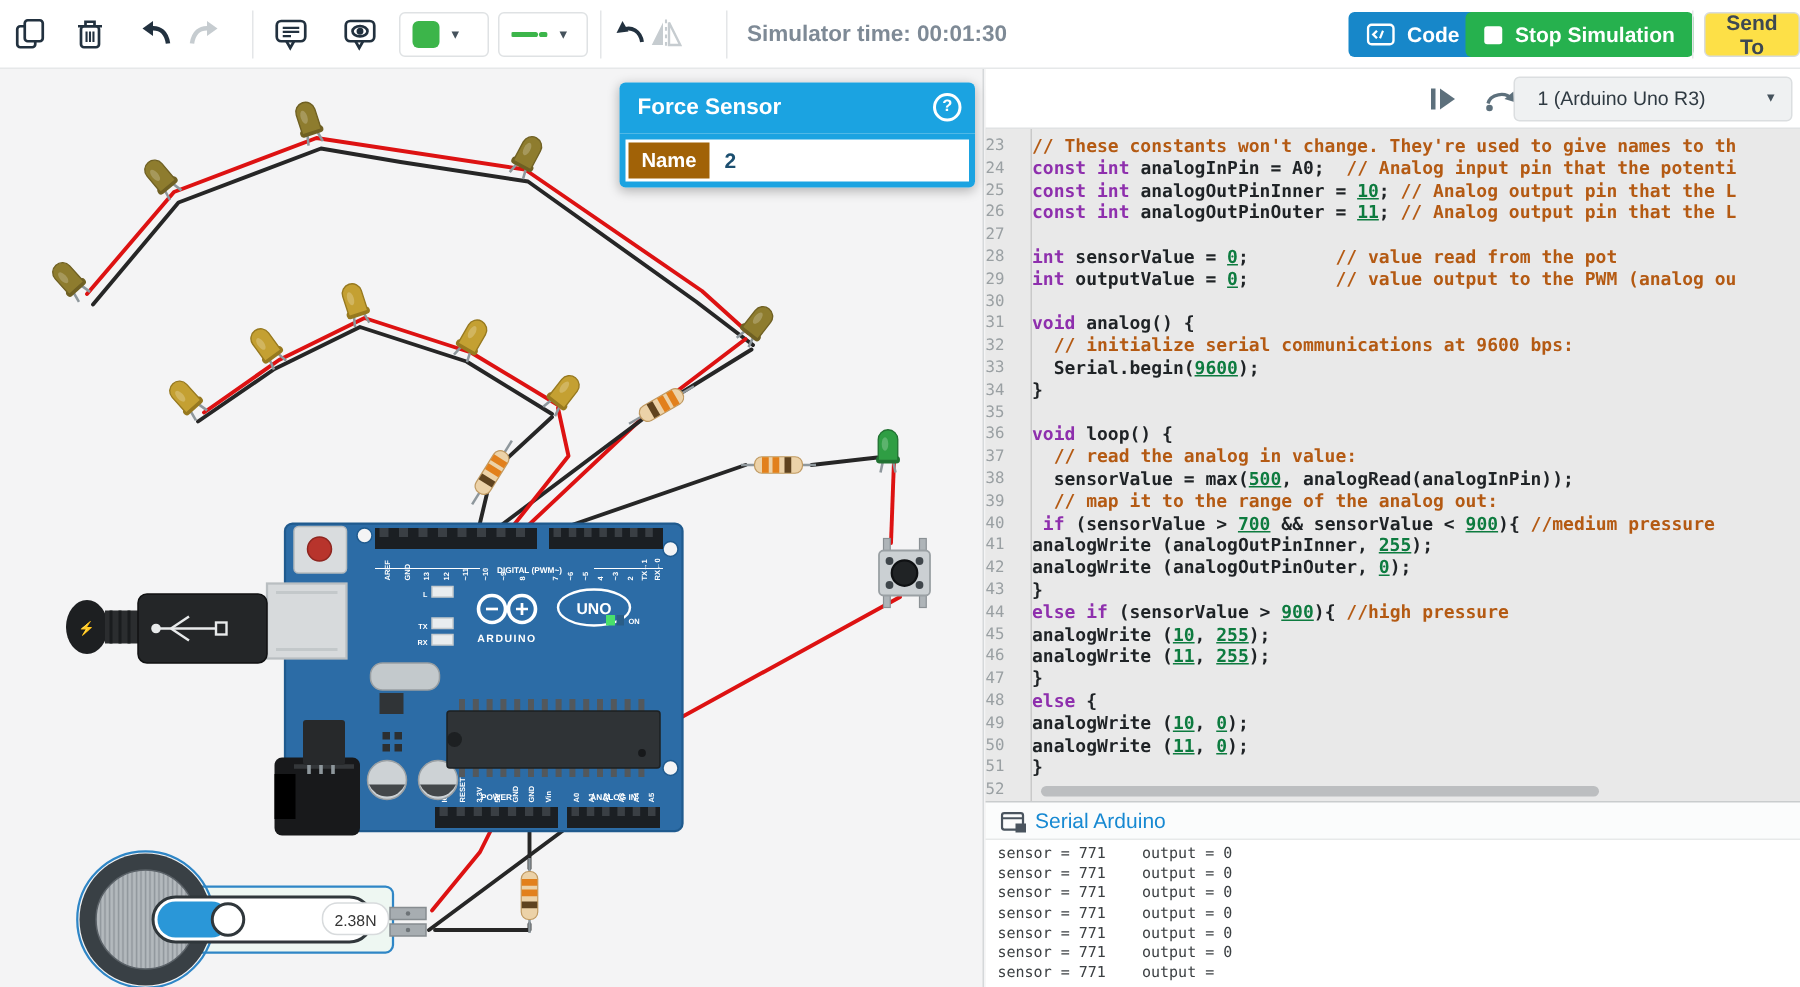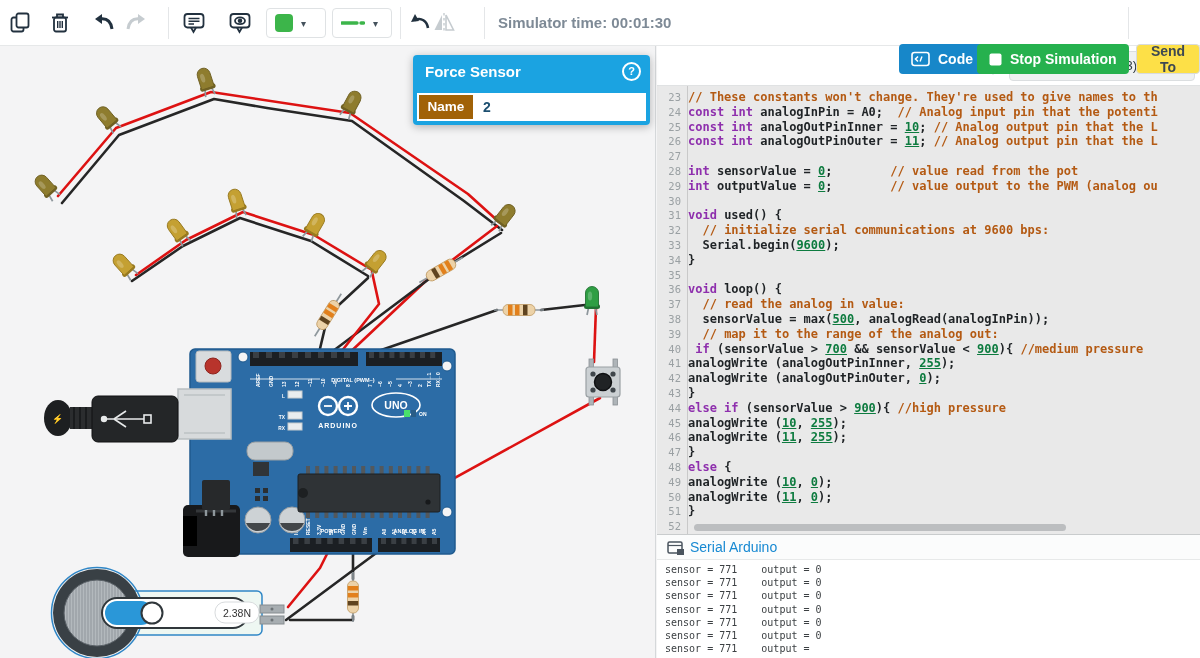--- a/index.html
+++ b/index.html
@@ -14,21 +14,21 @@
     cursor:pointer; display:flex; align-items:center; justify-content:center; }
   .tsep { position:absolute; top:7px; width:1px; height:32px; background:#e4e6e8; }
   .tgroup { position:absolute; top:8px; height:30px; background:#fff; border:1px solid #dfe2e4;
     border-radius:4px; display:flex; align-items:center; padding:0 8px; gap:8px; cursor:pointer; }
   .swatch { width:18px; height:18px; border-radius:4px; }
   .caret { font-size:10px; color:#45525c; }
   #sim-time { position:absolute; left:498px; top:0; height:46px; line-height:46px;
     color:#7e8a96; font-size:15px; font-weight:bold; }
   .pillbtn { position:absolute; top:8px; height:30px; border:none; border-radius:4px; color:#fff;
     font-size:14px; font-weight:bold; display:flex; align-items:center; gap:8px; padding:0 12px;
-    cursor:pointer; font-family:"Liberation Sans",sans-serif;margin-top:36px; }
+    cursor:pointer; font-family:"Liberation Sans",sans-serif; }
   #btn-code { left:899px; background:#1787c9; }
   #btn-stop { left:977px; background:#26b14e; }
   #btn-send { left:1136px; background:#fde047; color:#3d4852; border:1px solid #d8dbdd; width:64px; justify-content:center;}
 
   
   #canvas { position:absolute; left:0; top:46px; width:656px; height:612px; background:#f4f4f5;
     border-right:1px solid #d5d8da; }
 
   
   #dialog { position:absolute; left:413px; top:55px; width:237px; z-index:50;
@@ -50,21 +50,21 @@
   .dbg-btn { position:absolute; top:9px; width:24px; height:24px; border:none; background:transparent; cursor:pointer; }
   #board-select { position:absolute; left:352px; top:5px; width:186px; height:30px; background:#eff1f2;
     border:1px solid #dbdee0; border-radius:4px; font-size:13px; color:#2f3a42; line-height:28px;
     padding-left:15px; cursor:pointer; }
   #board-select .caret { position:absolute; right:11px; top:0; line-height:28px; }
 
   #code-area { position:absolute; left:0; top:40px; width:100%; height:448px; background:#e9e9e9;
     overflow:hidden; padding-top:4px; }
   #gutter-bg { position:absolute; left:0; top:40px; width:31px; height:448px; border-right:1px solid #c9c9c9; z-index:1;}
   .code-row { display:flex; height:14.8px; line-height:14.8px; position:relative; z-index:2; }
-  .gut { width:31px; flex:0 0 31px; text-align:right; padding-right:7px; color:#9aa0a3;
+  .gut { width:31px; flex:0 0 31px; text-align:left; padding-right:7px; color:#9aa0a3;
     font-family:"DejaVu Sans Mono",monospace; font-size:10.5px; }
   .src { white-space:pre; font-family:"DejaVu Sans Mono",monospace; font-size:12px; font-weight:bold; color:#1f2326; }
   .tk-k { color:#8e2fad; } .tk-c { color:#b45a13; } .tk-n { color:#0d7b3f;text-decoration:underline; } .tk-p { color:#1f2326; }
   #hscroll { position:absolute; left:37px; bottom:3px; width:372px; height:7px; background:#bcbec0;
     border-radius:4px; z-index:3; cursor:pointer; }
 
   #serial-header { position:absolute; left:0; top:488px; width:100%; height:26px; background:#fbfcfc;
     border-top:1px solid #c9cccd; border-bottom:1px solid #e7e9e9; }
   #serial-title { position:absolute; left:33px; top:0; line-height:25px; color:#1789d2; font-size:14px; cursor:pointer;}
   #serial-caret { position:absolute; right:10px; top:0; line-height:25px; color:#4a545c; font-size:11px; cursor:pointer;}
@@ -457,21 +457,21 @@
         <div class="code-row">
           <span class="gut">29</span>
           <span class="src"><span class="tk-k">int </span><span class="tk-p">outputValue = </span><span class="tk-n">0</span><span class="tk-p">;        </span><span class="tk-c">// value output to the PWM (analog ou</span></span>
         </div>
         <div class="code-row">
           <span class="gut">30</span>
           <span class="src"></span>
         </div>
         <div class="code-row">
           <span class="gut">31</span>
-          <span class="src"><span class="tk-k">void </span><span class="tk-p">used() {</span></span>
+          <span class="src"><span class="tk-k">void </span><span class="tk-p">analog() {</span></span>
         </div>
         <div class="code-row">
           <span class="gut">32</span>
           <span class="src"><span class="tk-p">  </span><span class="tk-c">// initialize serial communications at 9600 bps:</span></span>
         </div>
         <div class="code-row">
           <span class="gut">33</span>
           <span class="src"><span class="tk-p">  Serial.begin(</span><span class="tk-n">9600</span><span class="tk-p">);</span></span>
         </div>
         <div class="code-row">

